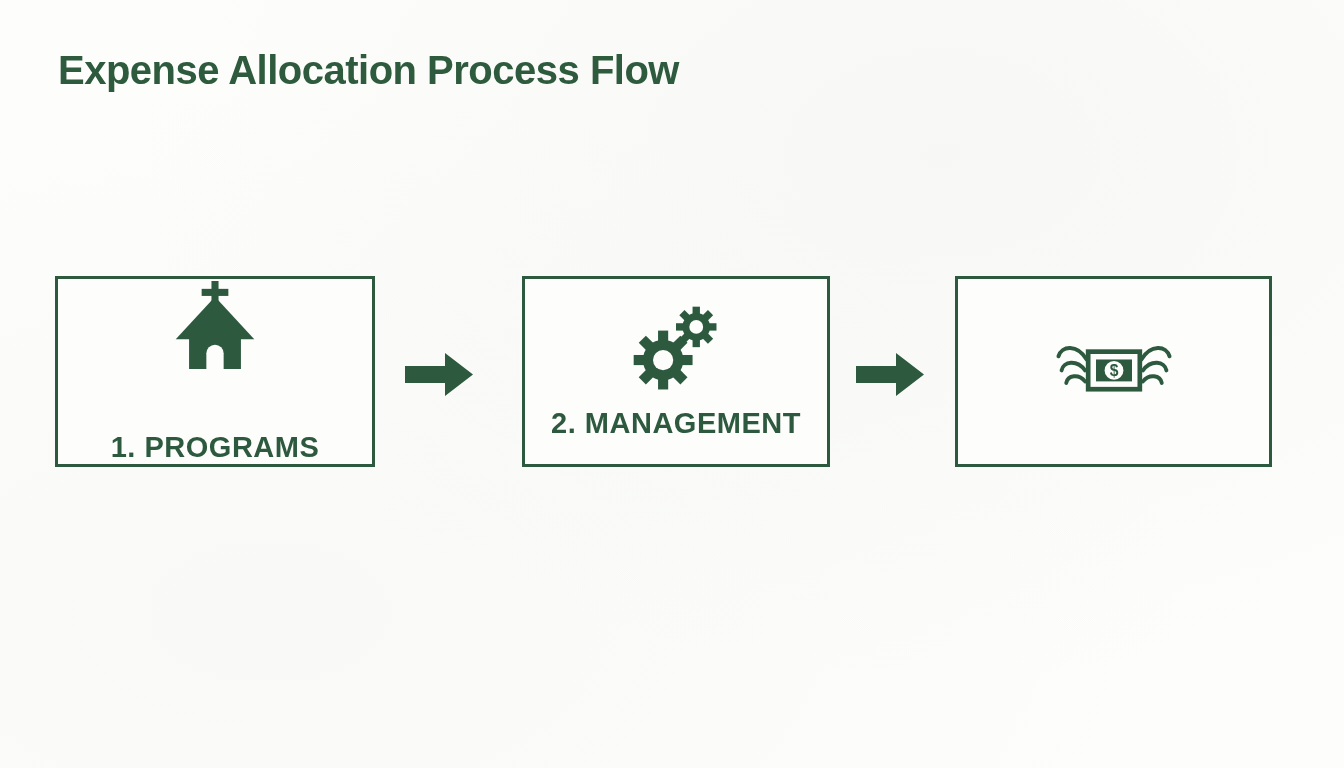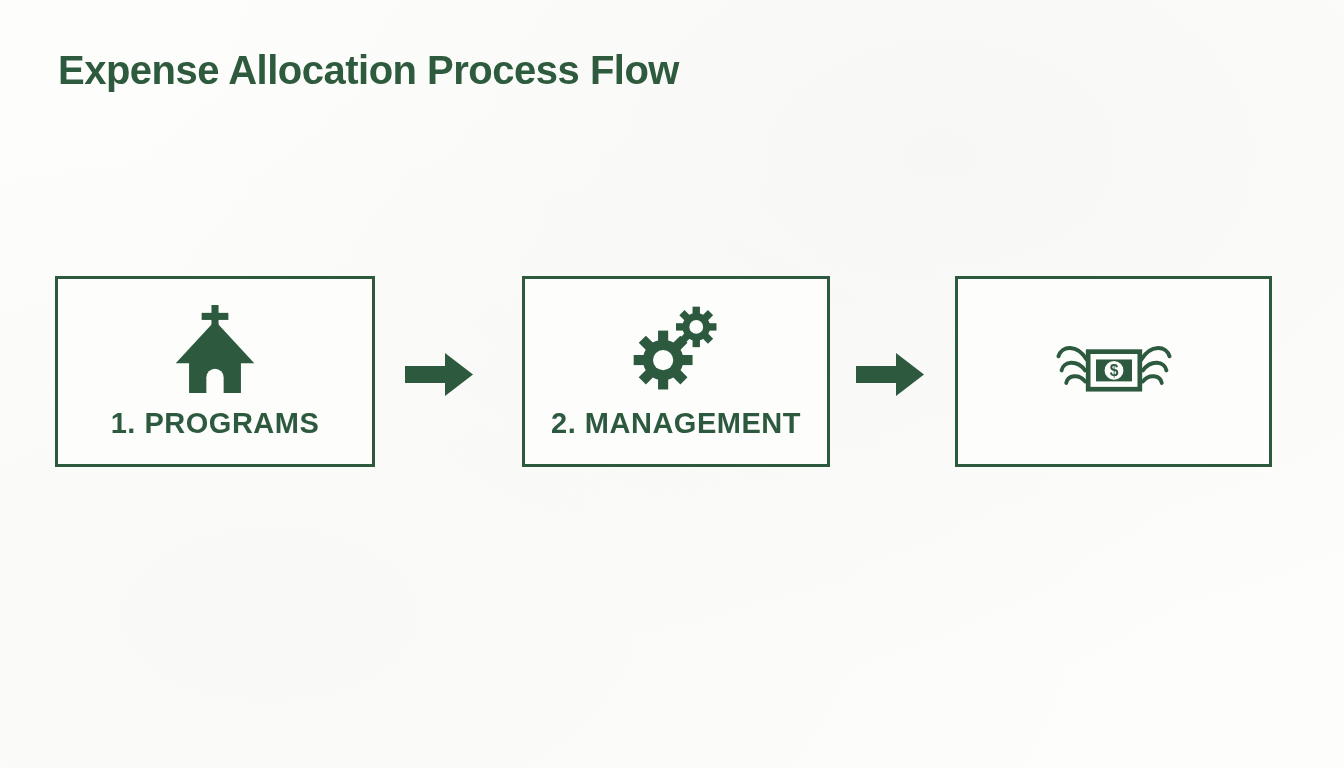--- a/index.html
+++ b/index.html
@@ -49,21 +49,21 @@
     align-items: center;
     justify-content: center;
   }
   .step-label {
     font-size: 29px;
     font-weight: 700;
     color: #2d5a3e;
     letter-spacing: 0.5px;
     white-space: nowrap;
   }
-  .box-1 { left: 55px;  width: 320px; }
+  .box-1 { left: 55px;  width: 320px; justify-content: space-between; }
   .box-2 { left: 522px; width: 308px; }
   .box-3 { left: 955px; width: 317px; }
   .arrow {
     position: absolute;
     top: 351px;
     width: 68px;
     height: 47px;
   }
   .arrow-1 { left: 405px; }
   .arrow-2 { left: 856px; }

